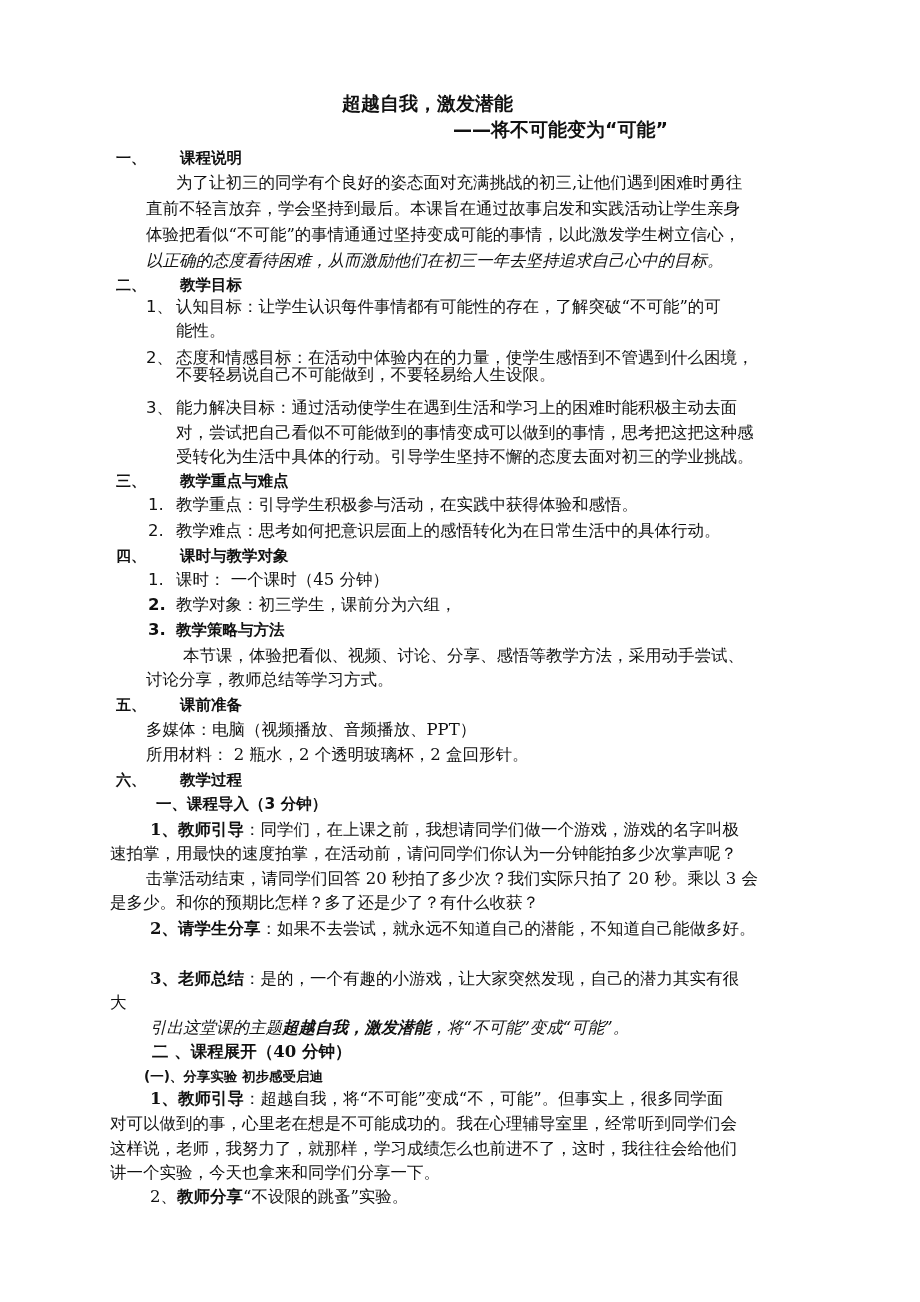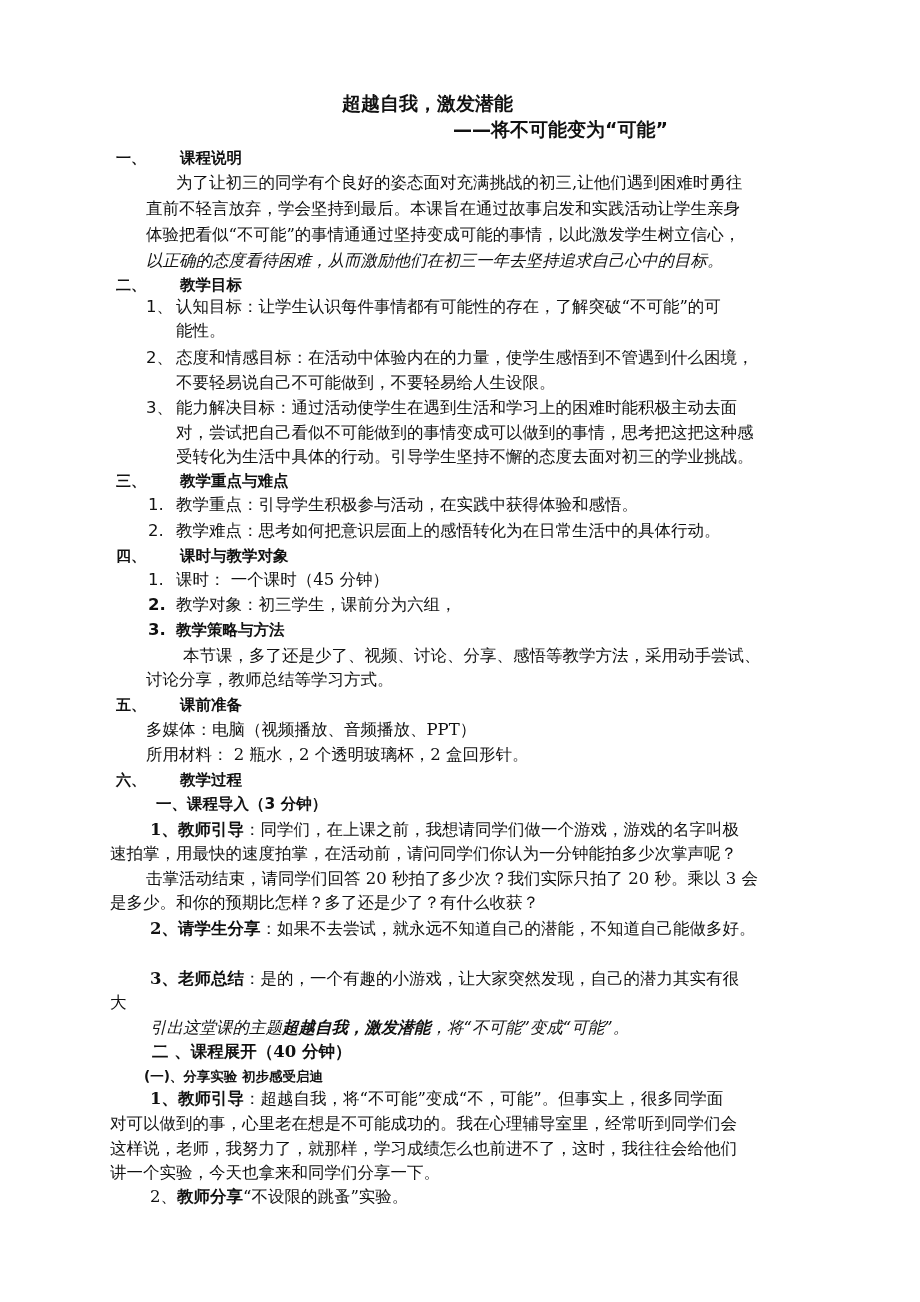--- a/index.html
+++ b/index.html
@@ -28,21 +28,21 @@
 
 <div class="ln h1num" style="left:116px; top:274px;">二、</div>
 <div class="ln h1txt" style="left:180px; top:274px;text-align:center;">教学目标</div>
 
 <div class="ln sans" style="left:146px; top:296px;">1、</div>
 <div class="ln" style="left:176px; top:296px;">认知目标：让学生认识每件事情都有可能性的存在，了解突破“不可能”的可</div>
 <div class="ln" style="left:176px; top:320px;">能性。</div>
 
 <div class="ln sans" style="left:146px; top:347px;">2、</div>
 <div class="ln" style="left:176px; top:347px;">态度和情感目标：在活动中体验内在的力量，使学生感悟到不管遇到什么困境，</div>
-<div class="ln" style="left:176px; top:372px;">不要轻易说自己不可能做到，不要轻易给人生设限。</div>
+<div class="ln" style="left:176px; top:364px;">不要轻易说自己不可能做到，不要轻易给人生设限。</div>
 
 <div class="ln sans" style="left:146px; top:397px;">3、</div>
 <div class="ln" style="left:176px; top:397px;">能力解决目标：通过活动使学生在遇到生活和学习上的困难时能积极主动去面</div>
 <div class="ln" style="left:176px; top:422px;">对，尝试把自己看似不可能做到的事情变成可以做到的事情，思考把这把这种感</div>
 <div class="ln" style="left:176px; top:446px;">受转化为生活中具体的行动。引导学生坚持不懈的态度去面对初三的学业挑战。</div>
 
 <div class="ln h1num" style="left:116px; top:470px;">三、</div>
 <div class="ln h1txt" style="left:180px; top:470px;">教学重点与难点</div>
 <div class="ln sans" style="left:148px; top:494px;">1.</div>
 <div class="ln" style="left:176px; top:494px;">教学重点：引导学生积极参与活动，在实践中获得体验和感悟。</div>
@@ -50,21 +50,21 @@
 <div class="ln" style="left:176px; top:520px;">教学难点：思考如何把意识层面上的感悟转化为在日常生活中的具体行动。</div>
 
 <div class="ln h1num" style="left:116px; top:545px;">四、</div>
 <div class="ln h1txt" style="left:180px; top:545px;">课时与教学对象</div>
 <div class="ln sans" style="left:148px; top:569px;">1.</div>
 <div class="ln" style="left:176px; top:569px;">课时：  一个课时（45 分钟）</div>
 <div class="ln sans b" style="left:148px; top:594px;">2.</div>
 <div class="ln" style="left:176px; top:594px;">教学对象：初三学生，课前分为六组，</div>
 <div class="ln sans b" style="left:148px; top:619px;">3.</div>
 <div class="ln h1txt" style="left:176px; top:619px;text-align:center;">教学策略与方法</div>
-<div class="ln" style="left:183px; top:645px;">本节课，多了还是少了、视频、讨论、分享、感悟等教学方法，采用动手尝试、</div>
+<div class="ln" style="left:183px; top:645px;">本节课，体验把看似、视频、讨论、分享、感悟等教学方法，采用动手尝试、</div>
 <div class="ln" style="left:146px; top:669px;">讨论分享，教师总结等学习方式。</div>
 
 <div class="ln h1num" style="left:116px; top:694px;">五、</div>
 <div class="ln h1txt" style="left:180px; top:694px;">课前准备</div>
 <div class="ln" style="left:146px; top:719px;">多媒体：电脑（视频播放、音频播放、PPT）</div>
 <div class="ln" style="left:146px; top:744px;">所用材料：  2 瓶水，2 个透明玻璃杯，2 盒回形针。</div>
 
 <div class="ln h1num" style="left:116px; top:769px;">六、</div>
 <div class="ln h1txt" style="left:180px; top:769px;">教学过程</div>
 

